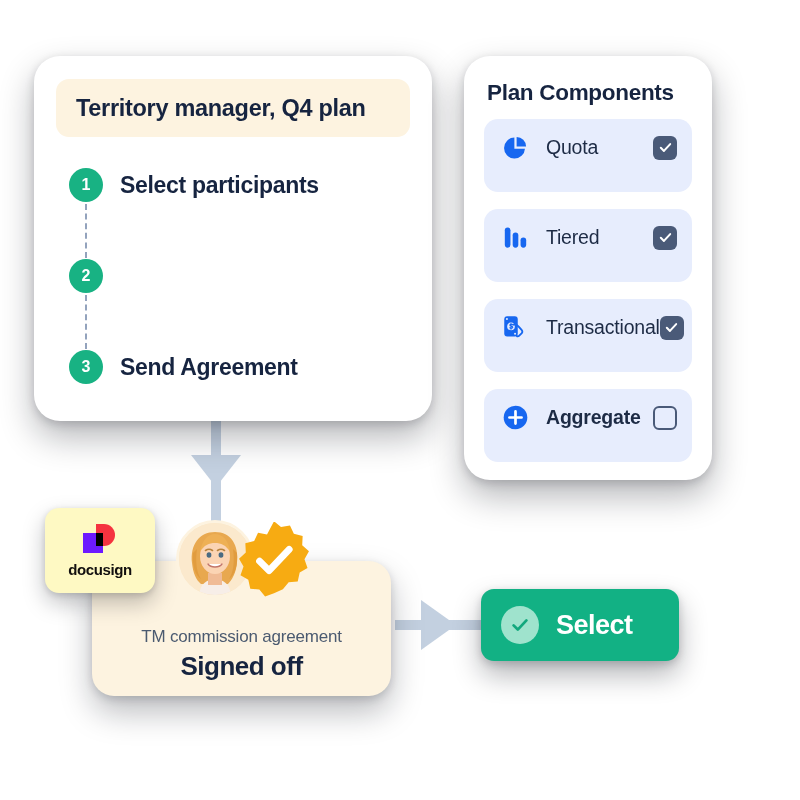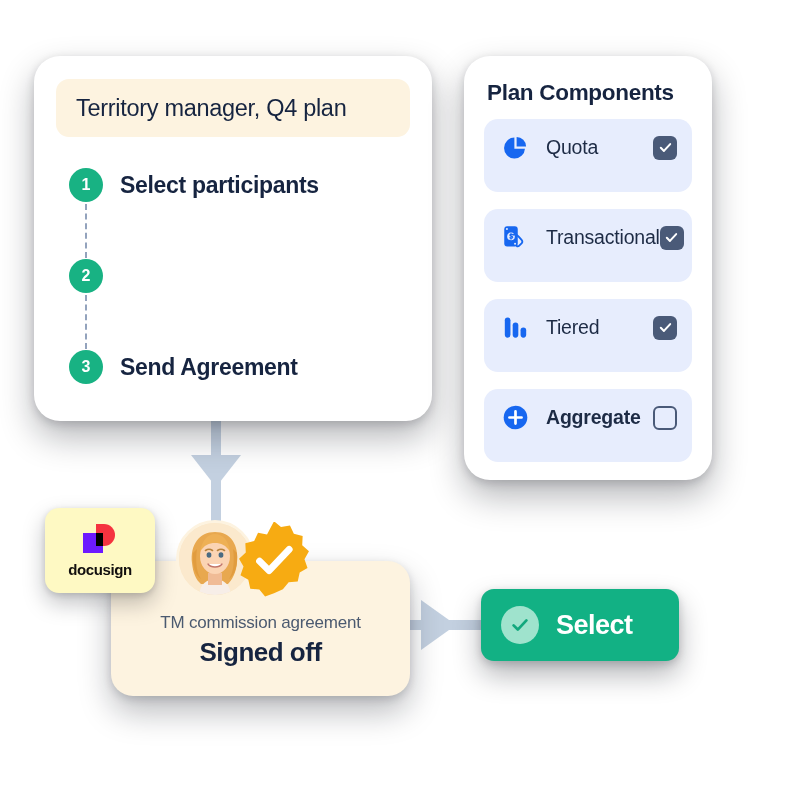--- a/index.html
+++ b/index.html
@@ -54,21 +54,21 @@
     right: 22px;
     height: 58px;
     background: #fdf3e0;
     border-radius: 13px;
     display: flex;
     align-items: center;
     padding-left: 20px;
   }
   .plan-title-pill span {
     font-size: 23.5px;
-    font-weight: 400;
+    font-weight: 700;
     letter-spacing: -0.3px;
     color: #162440;
   }
 
   .steps {
     position: absolute;
     left: 35px;
     top: 112px;
     right: 18px;
   }
@@ -204,33 +204,33 @@
   .docusign-word {
     font-size: 15px;
     font-weight: 700;
     color: #12100f;
     letter-spacing: -0.4px;
   }
 
   
   .signed-card {
     position: absolute;
-    left: 111px;
+    left: 92px;
     top: 561px;
     width: 299px;
     height: 135px;
     background: #fdf3e0;
     border-radius: 22px;
     box-shadow: 0 16px 32px rgba(10,14,24,0.28), 0 3px 9px rgba(10,14,24,0.15);
     z-index: 4;
     display: flex;
     flex-direction: column;
     align-items: center;
     justify-content: flex-end;
-    padding-bottom: 28px;
+    padding-bottom: 14px;
   }
   .signed-sub {
     font-size: 17px;
     color: #4b5a70;
     letter-spacing: -0.2px;
     margin-bottom: 4px;
   }
   .signed-main {
     font-size: 26px;
     font-weight: 700;
@@ -344,20 +344,36 @@
     <div class="components-title">Plan Components</div>
 
     <div class="component-row">
       <span class="component-icon">
         <svg width="27" height="27" viewBox="0 0 24 24">
           <path d="M11 12.6V3.2A9.3 9.3 0 1 0 20.4 13H11z" fill="#1767f0"></path>
           <path d="M13 2.6V11h8.4A8.6 8.6 0 0 0 13 2.6z" fill="#1767f0"></path>
         </svg>
       </span>
       <span class="component-label">Quota</span>
+      <span class="checkbox checked">
+        <svg width="15" height="15" viewBox="0 0 24 24" fill="none">
+          <path d="M4.5 12.5l5 5 10-11" stroke="#ffffff" stroke-width="3.2" stroke-linecap="round" stroke-linejoin="round"></path>
+        </svg>
+      </span>
+    </div>
+
+    <div class="component-row">
+      <span class="component-icon">
+        <svg width="27" height="27" viewBox="0 0 24 24">
+          <rect x="2.5" y="3" width="5" height="18" rx="2.5" fill="#1767f0"></rect>
+          <rect x="9.5" y="7.5" width="5" height="13.5" rx="2.5" fill="#1767f0"></rect>
+          <rect x="16.5" y="12" width="5" height="9" rx="2.5" fill="#1767f0"></rect>
+        </svg>
+      </span>
+      <span class="component-label">Tiered</span>
       <span class="checkbox checked">
         <svg width="15" height="15" viewBox="0 0 24 24" fill="none">
           <path d="M4.5 12.5l5 5 10-11" stroke="#ffffff" stroke-width="3.2" stroke-linecap="round" stroke-linejoin="round"></path>
         </svg>
       </span>
     </div>
 
     <div class="component-row">
       <span class="component-icon">
         <svg width="27" height="27" viewBox="0 0 24 24">
@@ -373,36 +389,20 @@
       <span class="checkbox checked">
         <svg width="15" height="15" viewBox="0 0 24 24" fill="none">
           <path d="M4.5 12.5l5 5 10-11" stroke="#ffffff" stroke-width="3.2" stroke-linecap="round" stroke-linejoin="round"></path>
         </svg>
       </span>
     </div>
 
     <div class="component-row">
       <span class="component-icon">
         <svg width="27" height="27" viewBox="0 0 24 24">
-          <rect x="2.5" y="3" width="5" height="18" rx="2.5" fill="#1767f0"></rect>
-          <rect x="9.5" y="7.5" width="5" height="13.5" rx="2.5" fill="#1767f0"></rect>
-          <rect x="16.5" y="12" width="5" height="9" rx="2.5" fill="#1767f0"></rect>
-        </svg>
-      </span>
-      <span class="component-label">Tiered</span>
-      <span class="checkbox checked">
-        <svg width="15" height="15" viewBox="0 0 24 24" fill="none">
-          <path d="M4.5 12.5l5 5 10-11" stroke="#ffffff" stroke-width="3.2" stroke-linecap="round" stroke-linejoin="round"></path>
-        </svg>
-      </span>
-    </div>
-
-    <div class="component-row">
-      <span class="component-icon">
-        <svg width="27" height="27" viewBox="0 0 24 24">
           <circle cx="12" cy="12" r="10.5" fill="#1767f0"></circle>
           <path d="M12 6.6v10.8M6.6 12h10.8" stroke="#ffffff" stroke-width="2.4" stroke-linecap="round"></path>
         </svg>
       </span>
       <span class="component-label">Aggregate</span>
       <span class="checkbox unchecked"></span>
     </div>
   </div>
 
   <div class="docusign-card">

